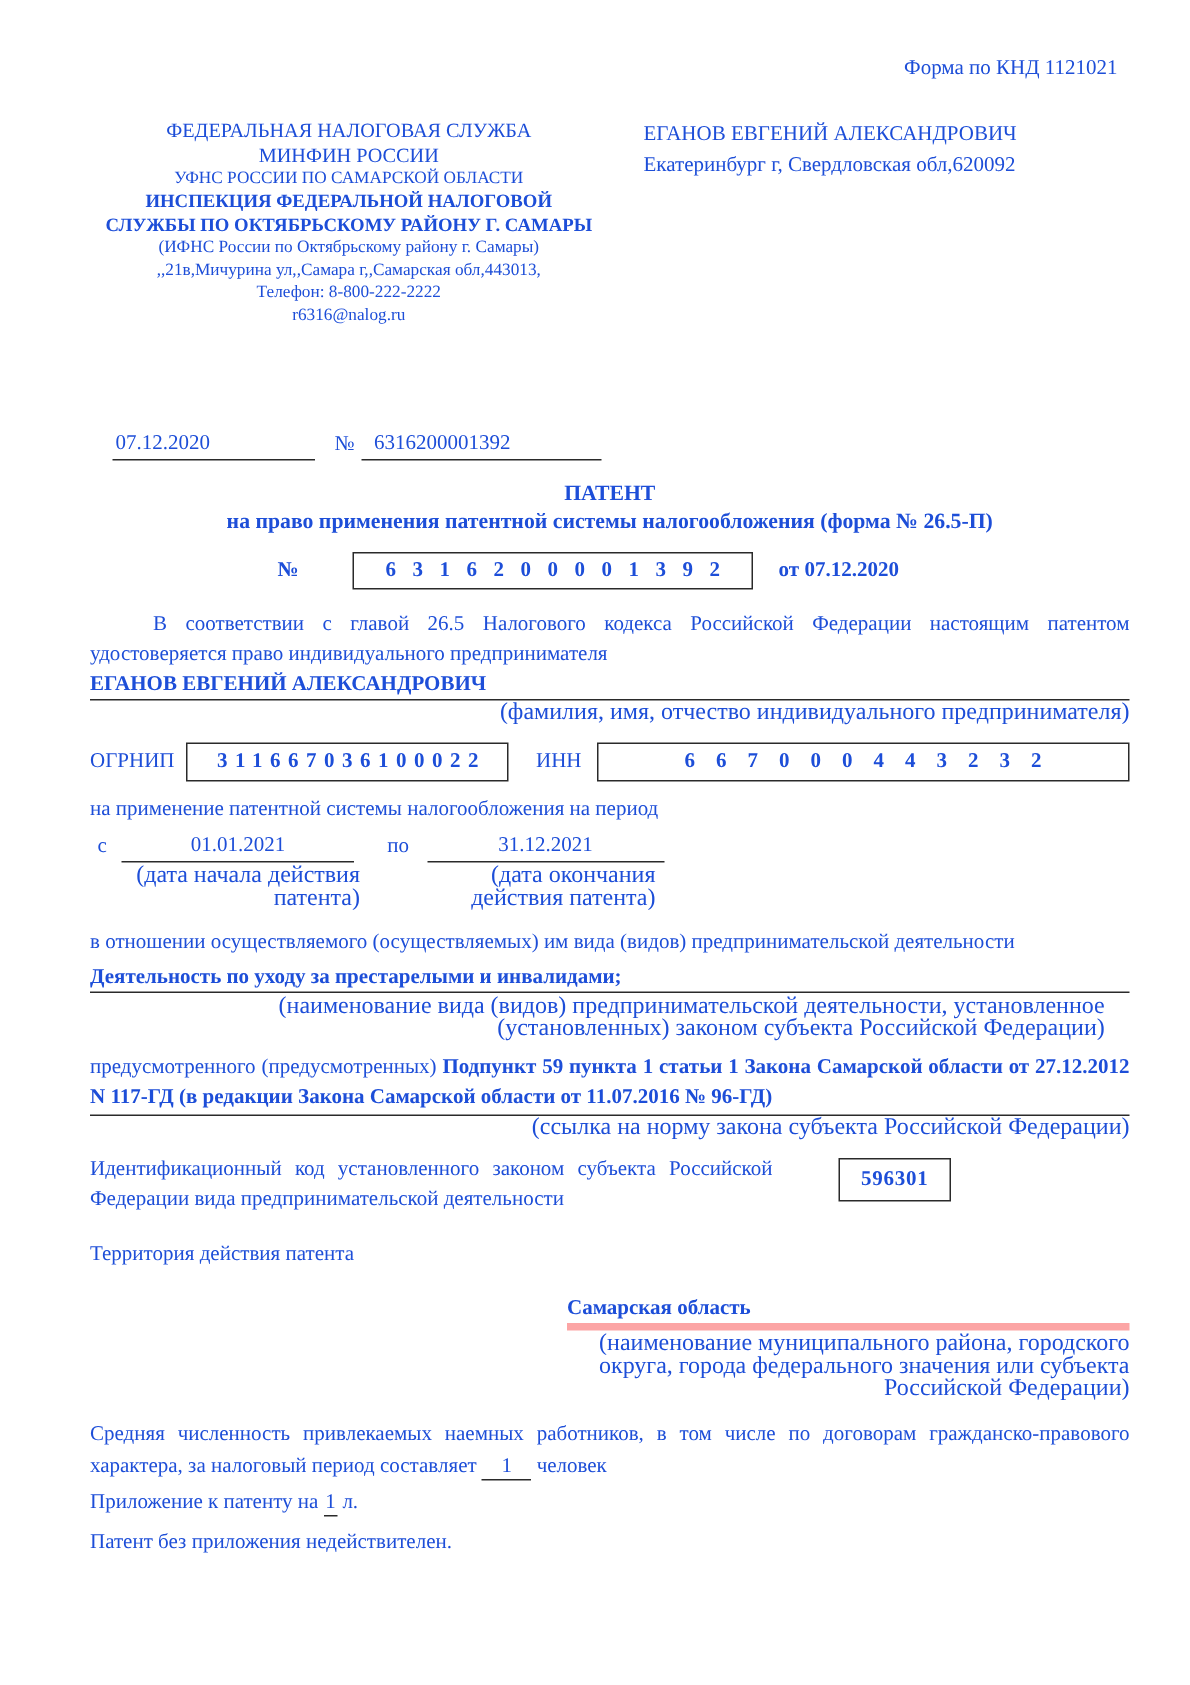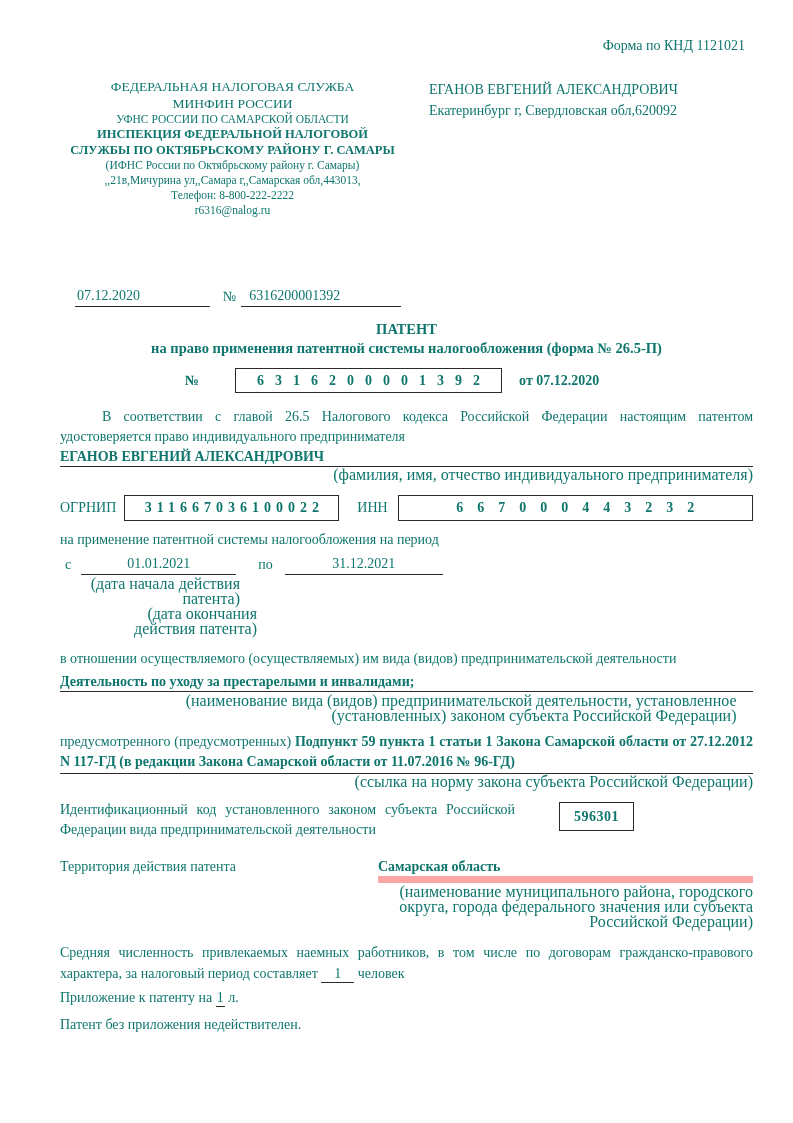--- a/index.html
+++ b/index.html
@@ -1,18 +1,18 @@
 <!DOCTYPE html>
 <html><head>
 <meta charset="utf-8">
 <style>
   html,body { margin:0; padding:0; background:#ffffff; }
   .page {
     width:793px; height:1123px; box-sizing:border-box; position:relative;
-    background:#ffffff; color:#0f766e;
+    background:#ffffff; color:#1d4ed8;
     font-family:"Liberation Serif", serif; font-size:14px;
     padding:38px 40px 40px 60px; overflow:hidden;
   }
   .form-code { text-align:right; font-size:14px; padding-right:8px; }
 
   .header-row { display:flex; margin-top:24px; }
   .issuer { width:345px; text-align:center; }
   .issuer .ln-big   { font-size:13.5px; line-height:17px; }
   .issuer .ln-small { font-size:11.5px; line-height:15px; }
   .issuer .ln-bold  { font-size:12.5px; line-height:15.5px; font-weight:bold; }
@@ -52,42 +52,42 @@
   .ogrnip-box { width:215px; margin-left:8px; letter-spacing:5px; padding-left:5px; }
   .inn-label { margin-left:18px; }
   .inn-box { flex:1; margin-left:10px; letter-spacing:14px; padding-left:14px; }
 
   .period-intro { margin-top:11px; }
   .period-row { display:flex; align-items:flex-end; margin-top:8px; }
   .from-label { margin-left:5px; padding-bottom:2px; }
   .from-cell { width:155px; margin-left:10px; text-align:center; border-bottom:1px solid #2a2a2a; padding-bottom:2px; }
   .to-label { margin-left:22px; padding-bottom:2px; }
   .to-cell { width:158px; margin-left:12px; text-align:center; border-bottom:1px solid #2a2a2a; padding-bottom:2px; }
-  .period-captions { display:flex; margin-top:1px;flex-direction:column; }
+  .period-captions { display:flex; margin-top:1px; }
   .from-caption { width:155px; margin-left:25px; }
   .to-caption { width:170px; margin-left:27px; }
 
   .activity-intro { margin-top:13px; }
   .activity-name { font-weight:bold; border-bottom:1px solid #2a2a2a; padding-bottom:1px; margin-top:5px; }
   .activity-caption { max-width:660px; margin:1px auto 0 auto; }
 
   .law-par { margin-top:9px; font-weight:bold; border-bottom:1px solid #2a2a2a; padding-bottom:1px; }
   .law-prefix { font-weight:normal; }
 
   .code-row { display:flex; margin-top:11px; }
   .code-text { width:455px; }
   .code-box {
     width:73px; height:27px; margin-left:44px; margin-top:2px; border:1.5px solid #2a2a2a;
     display:flex; align-items:center; justify-content:center; font-weight:bold; letter-spacing:0.5px;
   }
 
   .territory-row { display:flex; margin-top:19px; }
   .territory-label { width:318px; }
   .territory-value-wrap { flex:1; }
-  .territory-value { font-weight:bold; border-bottom:7px solid #fca5a5; padding-bottom:1px; }
+  .territory-value { font-weight:bold; border-bottom:5px solid #fca5a5; padding-bottom:1px;margin-top:36px; }
   .territory-caption { margin-top:1px; }
 
   .workers-par { margin-top:13px; line-height:21px; }
   .inline-blank { display:inline-block; border-bottom:1px solid #2a2a2a; padding:0 13px; line-height:16px; }
   .inline-blank-narrow { display:inline-block; border-bottom:1px solid #2a2a2a; padding:0 1px; line-height:16px; }
   .attach-par { margin-top:3px; line-height:21px; }
   .footer-note { margin-top:9px; }
 </style>
 </head>
 <body>

